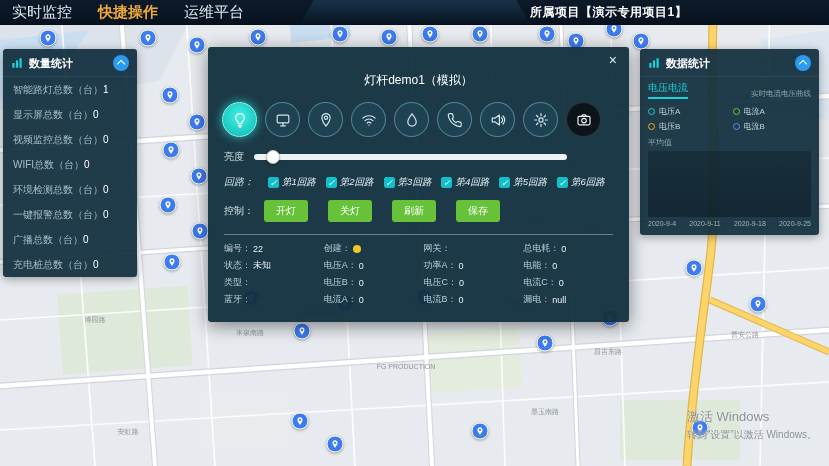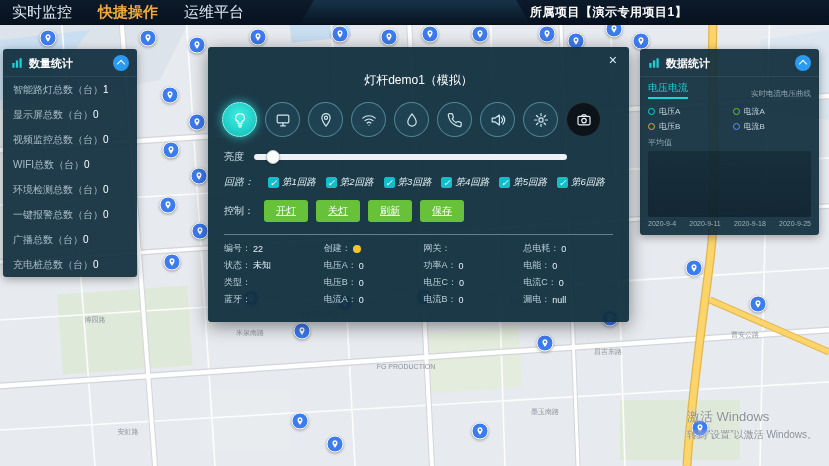--- a/index.html
+++ b/index.html
@@ -67,21 +67,21 @@
                  transform:translate(-50%,-50%);box-shadow:0 1px 2px rgba(0,0,0,.3);}
 
   .loop-row{display:flex;align-items:center;padding:9px 16px 2px;gap:14px;font-style:italic;}
   .loops{display:flex;gap:10px;}
   .loop-item{display:flex;align-items:center;gap:3px;cursor:pointer;}
   .cb{width:11px;height:11px;border-radius:2px;border:1px solid #10bfc9;color:#fff;font-size:9px;line-height:11px;text-align:center;display:block;box-sizing:border-box;}
   .cb.checked{background:#10bfc9;}
   .loop-text{font-size:9.5px;color:#e6f2f5;}
 
   .control-row{display:flex;align-items:center;padding:9px 16px 4px;gap:10px;}
-  .buttons{display:flex;gap:8px;text-decoration:underline;}
+  .buttons{display:flex;gap:20px;}
   .btn{background:#67c23a;color:#fff;border:none;border-radius:3px;font-size:10px;padding:4px 12px;cursor:pointer;font-family:inherit;}
 
   .divider{border-top:1px solid rgba(255,255,255,.35);margin:8px 16px 7px;}
 
   .info-grid{display:flex;gap:10px;padding:0 16px 12px;}
   .info-col{flex:1;display:flex;flex-direction:column;gap:4px;}
   .info-cell{font-size:9px;color:#b9cdd5;display:flex;align-items:center;gap:2px;white-space:nowrap;}
   .info-v{color:#e8f1f4;}
   .dot{width:8px;height:8px;border-radius:50%;background:#f3c525;display:inline-block;}
 

